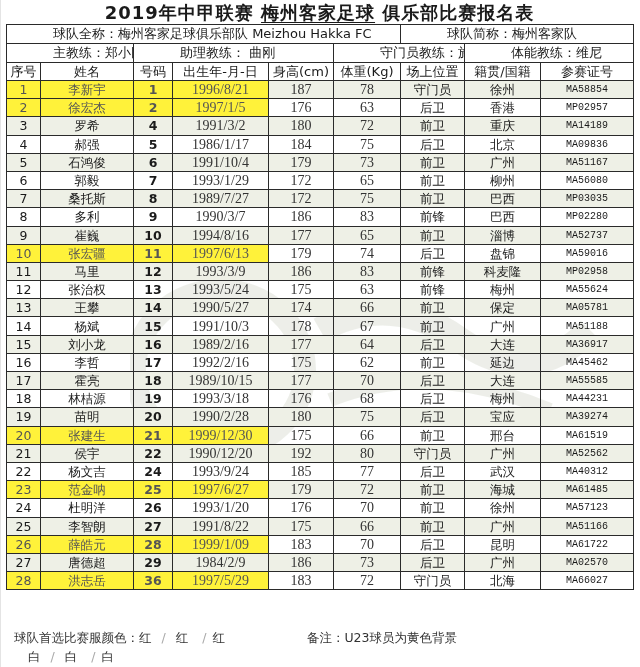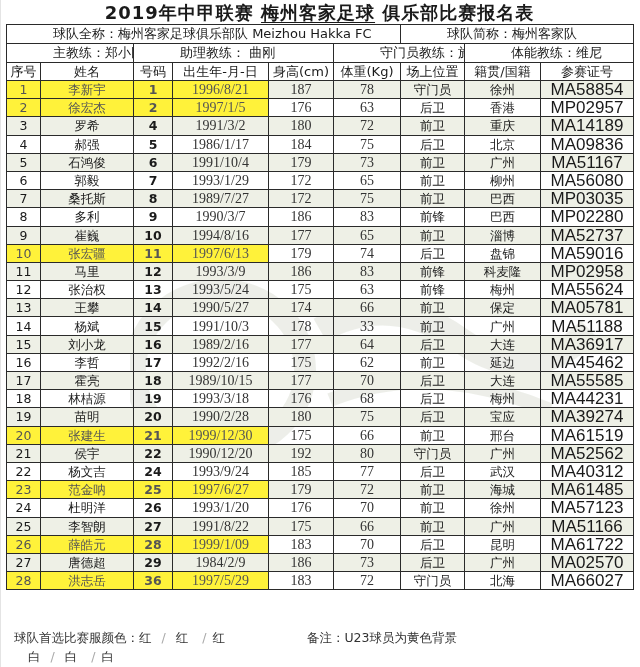--- a/index.html
+++ b/index.html
@@ -11,21 +11,21 @@
   .sheet { position:absolute; left:6px; top:0; width:627px; }
   .title { height:24px; line-height:26px; text-align:center; font-weight:bold; font-size:18px; letter-spacing:1px; white-space:nowrap; }
   .title .u { text-decoration: underline; text-underline-offset:3px; }
   table { border-collapse:collapse; width:627px; table-layout:fixed; }
   td { border:1px solid #2a2a2a; padding:0 3px; font-size:12.5px; white-space:nowrap; overflow:hidden; height:17px; line-height:17px; }
   .info td { height:18px; line-height:18px; font-size:13px;padding-left:46px; }
   .center { text-align:center; }
   .hdr td { text-align:center; font-size:13px; height:17px; }
   .data td { text-align:center; font-size:12.5px; height:17.2px; line-height:17px; }
   .data td.num { font-weight:bold; font-family:"DejaVu Sans", sans-serif; }
-  .data td.mono, .mono { font-family:Liberation Sans, sans-serif; font-size:17px; }
+  .data td.mono, .mono { font-family:Liberation Mono, monospace; font-size:10px; }
   .data td.serif { font-family:"Liberation Serif", serif; font-size:14px; color:#333; }
   .alt td { background:#eef0e6; }
   .data td.y { background:#fff23a; color:#555; }
   .footer { position:absolute; left:14px; width:627px; font-size:12.5px; color:#333; }
   .footer .row { height:19px; line-height:19px; display:flex; }
   .watermark { position:absolute; left:130px; top:270px; width:470px; height:190px; opacity:0.10; pointer-events:none; }
 </style>
 </head>
 <body>
 
@@ -238,21 +238,21 @@
           <td class="">前卫</td>
           <td class="">保定</td>
           <td class="mono">MA05781</td>
         </tr>
         <tr class="data">
           <td class="">14</td>
           <td class="">杨斌</td>
           <td class="num">15</td>
           <td class="serif">1991/10/3</td>
           <td class="serif">178</td>
-          <td class="serif">33</td>
+          <td class="serif">67</td>
           <td class="">前卫</td>
           <td class="">广州</td>
           <td class="mono">MA51188</td>
         </tr>
         <tr class="data alt">
           <td class="">15</td>
           <td class="">刘小龙</td>
           <td class="num">16</td>
           <td class="serif">1989/2/16</td>
           <td class="serif">177</td>

